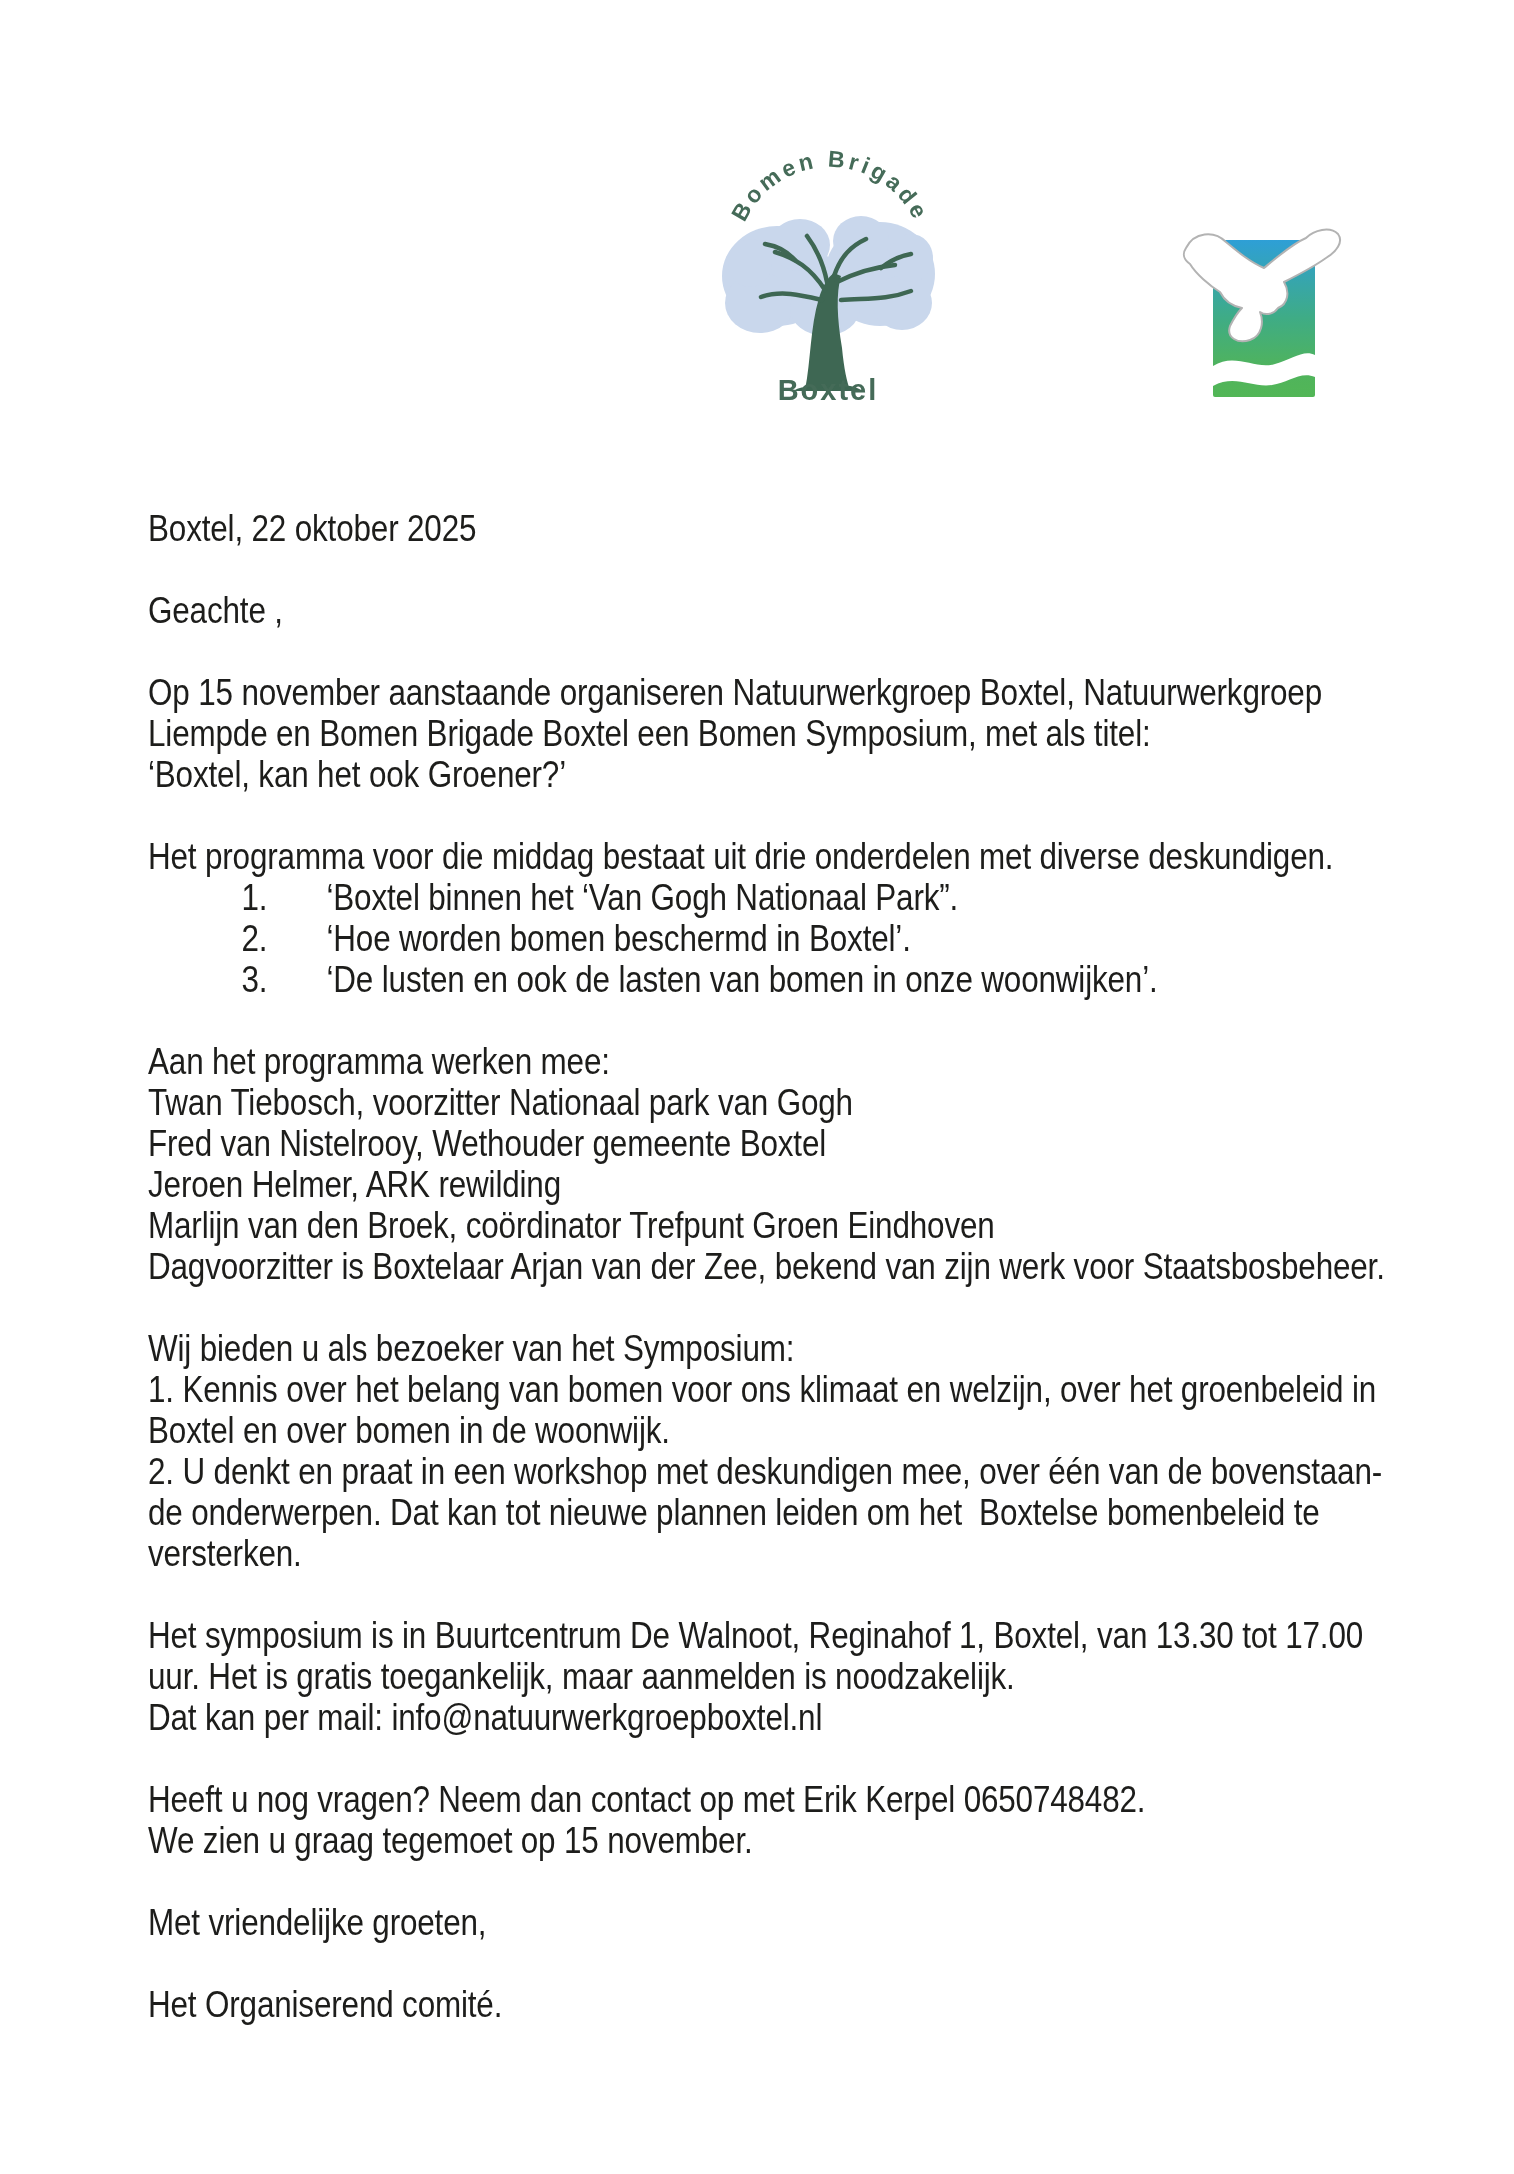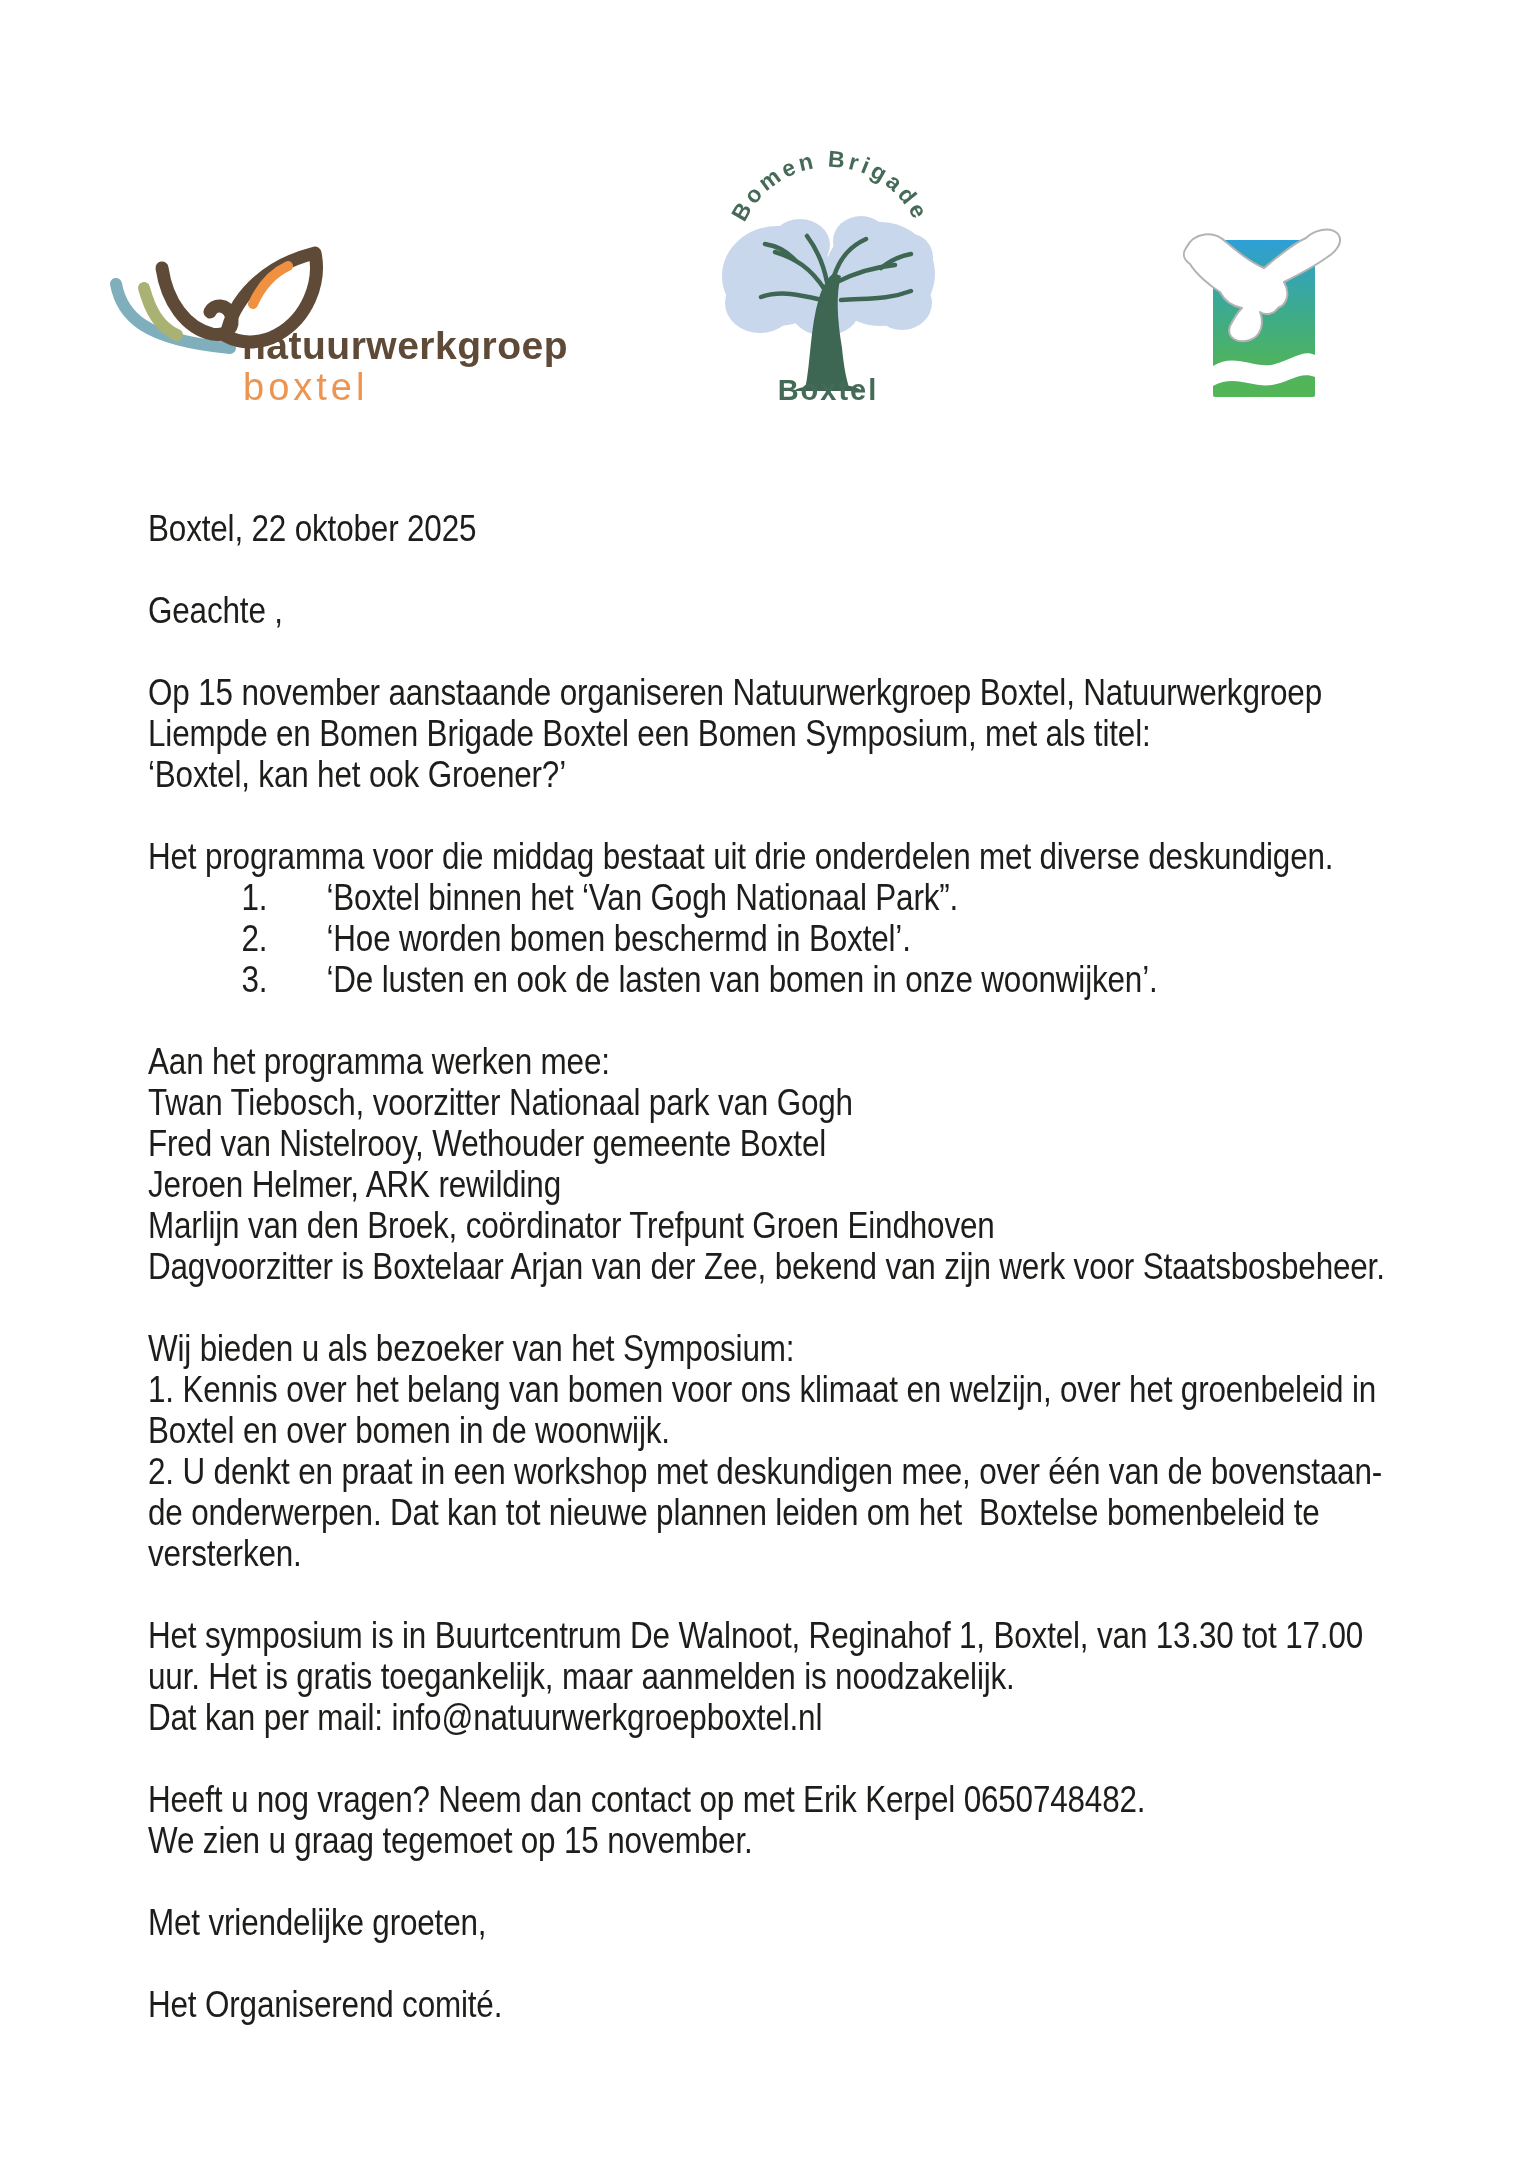--- a/index.html
+++ b/index.html
@@ -32,36 +32,20 @@
   }
   .par { margin:0 0 41px 0; }
   .pre { white-space:pre-wrap; }
   .prog-num { display:inline-block; margin-left:110px; width:100px; }
 </style>
 </head>
 <body>
 
 <div class="page">
 
-  <div class="logo-nwg">
-    <svg width="260" height="170" viewBox="0 0 260 170">
-
-      <path d="M 16,44 C 22,76 44,100 130,108" fill="none" stroke="#7fafbc" stroke-width="12" stroke-linecap="round"></path>
-
-      <path d="M 44,48 C 50,70 59,87 77,95" fill="none" stroke="#a9b173" stroke-width="12" stroke-linecap="round"></path>
-
-      <path d="M 62,28 C 67,62 86,88 112,94 C 127,97 135,87 131,75 C 127,64 114,63 110,72" fill="none" stroke="#5e4a36" stroke-width="13" stroke-linecap="round"></path>
-
-      <path d="M 126,96 C 133,60 163,26 215,13 C 221,42 208,78 177,95 C 159,105 139,103 126,96 Z" fill="none" stroke="#5e4a36" stroke-width="13" stroke-linejoin="round"></path>
-
-      <path d="M 153,64 C 161,46 173,33 188,26" fill="none" stroke="#ef9140" stroke-width="10" stroke-linecap="round"></path>
-    </svg>
-    <div class="nwg-name">natuurwerkgroep</div>
-    <div class="nwg-sub">boxtel</div>
-  </div>
 
   <div class="logo-bb">
     <svg width="230" height="262" viewBox="0 0 230 262">
       <defs>
         <path id="arcPath" d="M 22,112 A 93,93 0 0 1 208,112" fill="none"></path>
       </defs>
 
       <text font-family="Liberation Sans, sans-serif" font-size="23" font-weight="bold" fill="#456b58" letter-spacing="3.5">
         <textPath href="#arcPath" startOffset="50%" text-anchor="middle">Bomen Brigade</textPath>
       </text>

